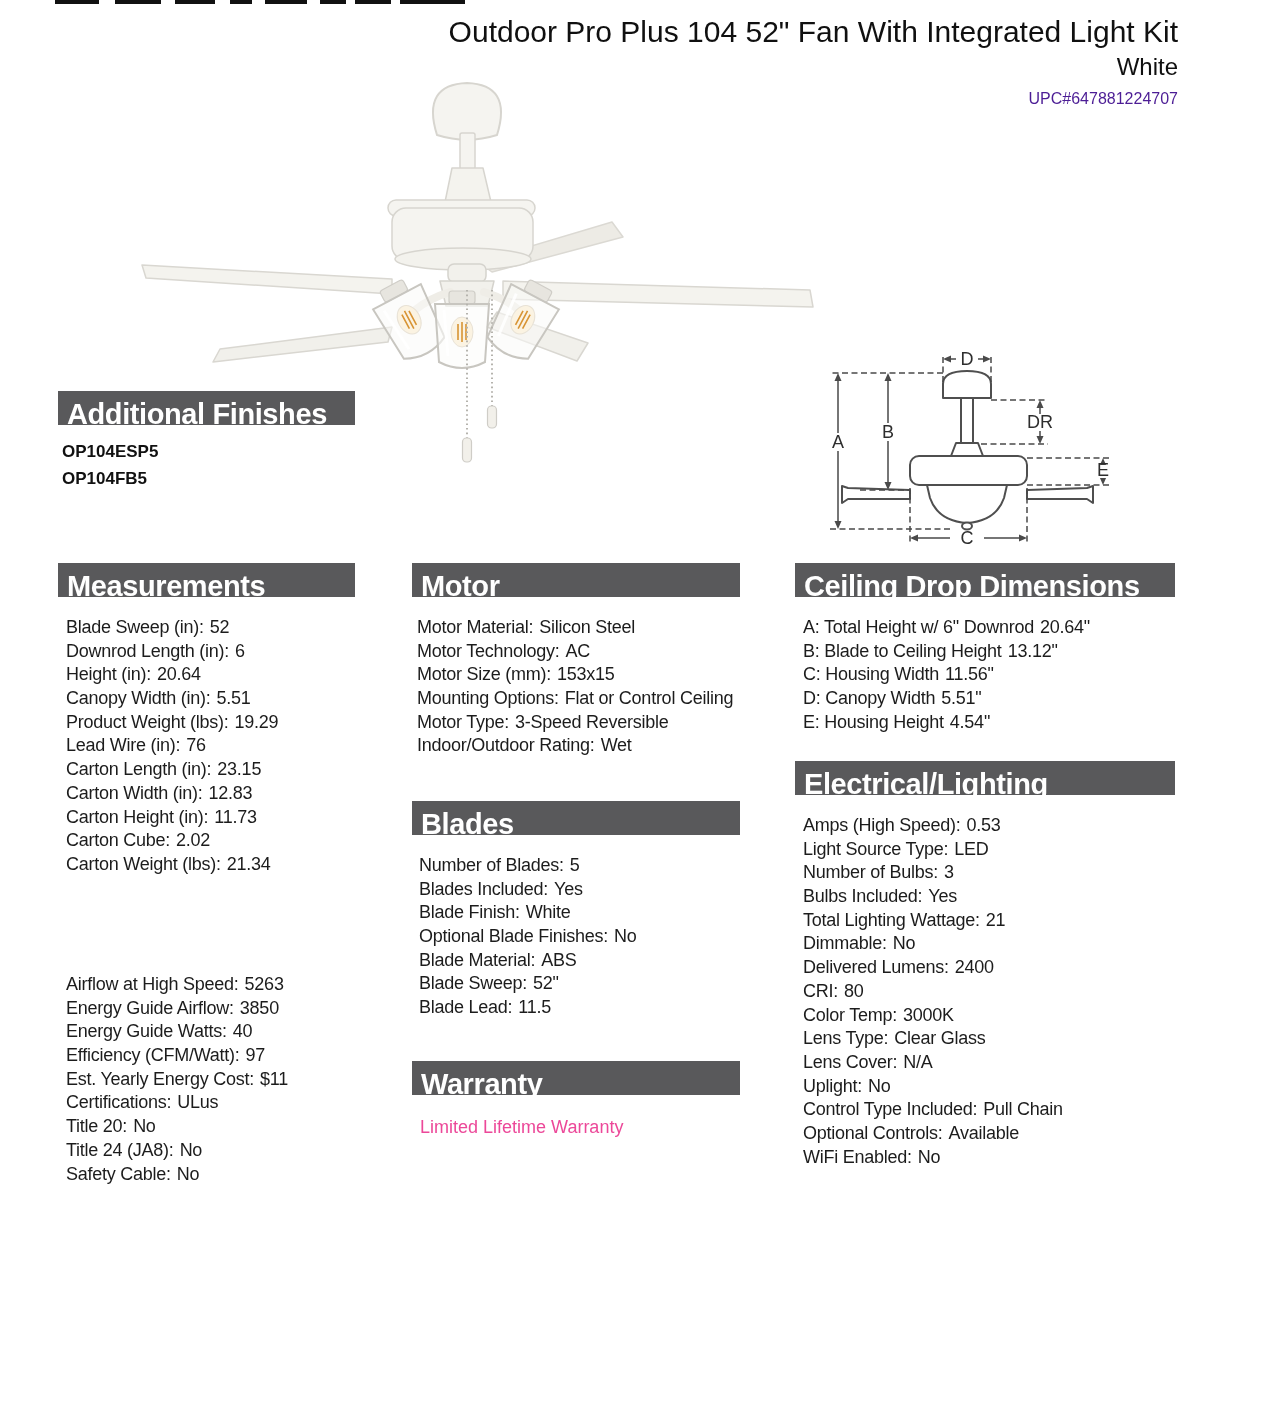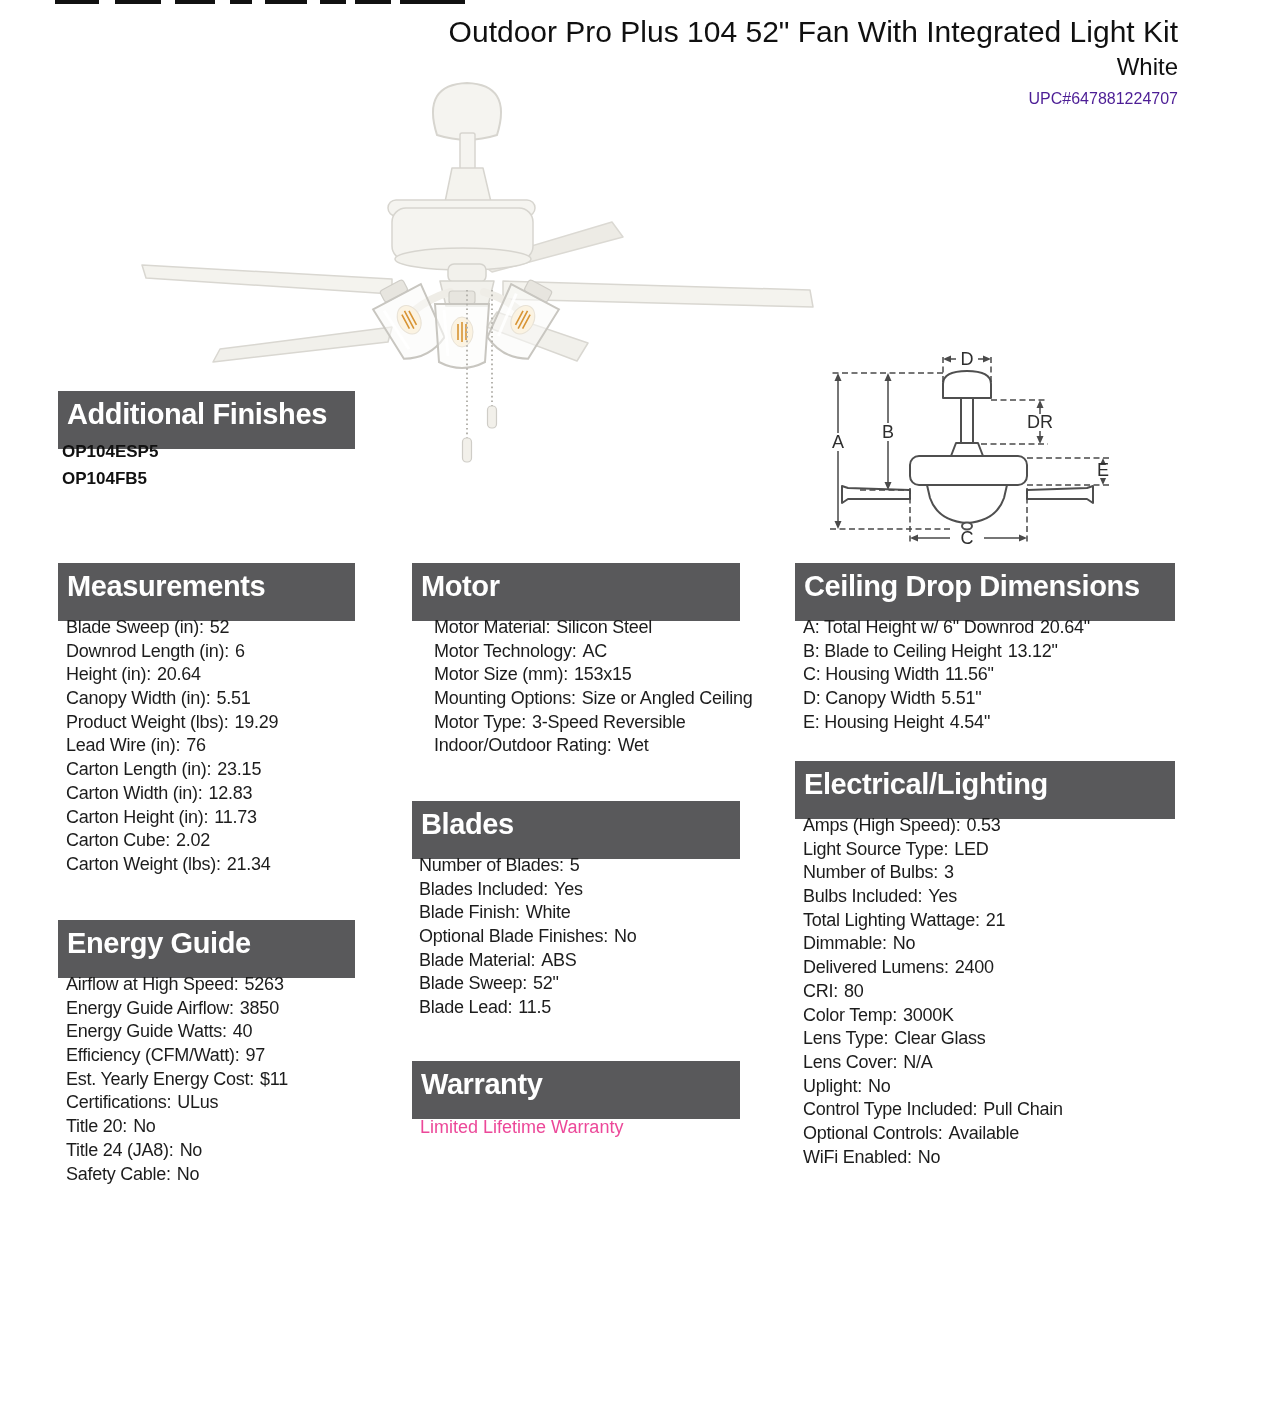--- a/index.html
+++ b/index.html
@@ -10,21 +10,21 @@
   .clipped-top{position:absolute;left:55px;top:0;width:420px;height:6px;}
   .clipped-top span{position:absolute;top:0;height:4px;background:#111;display:block;}
 
   
   .title-block{position:absolute;top:14px;right:86px;text-align:right;white-space:nowrap;}
   .title{font-size:30px;line-height:36px;color:#101010;}
   .subtitle{font-size:24px;line-height:30px;margin-top:2px;color:#101010;}
   .upc{font-size:16px;line-height:30px;margin-top:2px;color:#4c1d95;}
 
   
-  .sec-header{position:absolute;height:58px;line-height:46px;background:#59595b;color:#fff;
+  .sec-header{position:absolute;height:34px;line-height:46px;background:#59595b;color:#fff;
     font-weight:bold;font-size:29px;letter-spacing:-0.4px;padding-left:9px;box-sizing:border-box;
     white-space:nowrap;overflow:hidden;}
 
   
   .rows{position:absolute;}
   .spec-row{display:flex;height:23.7px;line-height:23.7px;
     font-size:18px;letter-spacing:-0.25px;color:#1c1c1c;}
   .spec-row .lbl{white-space:nowrap;}
   .spec-row .val{white-space:nowrap;margin-left:6px;}
 
@@ -223,21 +223,20 @@
         <span class="lbl">Carton Cube:</span>
         <span class="val">2.02</span>
       </div>
 
       <div class="spec-row">
         <span class="lbl">Carton Weight (lbs):</span>
         <span class="val">21.34</span>
       </div>
     </div>
 
-  <div class="sec-header" style="left:58px;top:920px;width:297px">Energy Guide</div>
   <div class="rows" style="left:66px;top:973px;width:283px">
 
       <div class="spec-row">
         <span class="lbl">Airflow at High Speed:</span>
         <span class="val">5263</span>
       </div>
 
       <div class="spec-row">
         <span class="lbl">Energy Guide Airflow:</span>
         <span class="val">3850</span>
@@ -273,40 +272,40 @@
         <span class="val">No</span>
       </div>
 
       <div class="spec-row">
         <span class="lbl">Safety Cable:</span>
         <span class="val">No</span>
       </div>
     </div>
 
   <div class="sec-header" style="left:412px;top:563px;width:328px">Motor</div>
-  <div class="rows" style="left:434px;top:616px;width:314px">
+  <div class="rows" style="left:417px;top:616px;width:314px">
 
       <div class="spec-row">
         <span class="lbl">Motor Material:</span>
         <span class="val">Silicon Steel</span>
       </div>
 
       <div class="spec-row">
         <span class="lbl">Motor Technology:</span>
         <span class="val">AC</span>
       </div>
 
       <div class="spec-row">
         <span class="lbl">Motor Size (mm):</span>
         <span class="val">153x15</span>
       </div>
 
       <div class="spec-row">
         <span class="lbl">Mounting Options:</span>
-        <span class="val">Size or Angled Ceiling</span>
+        <span class="val">Flat or Control Ceiling</span>
       </div>
 
       <div class="spec-row">
         <span class="lbl">Motor Type:</span>
         <span class="val">3-Speed Reversible</span>
       </div>
 
       <div class="spec-row">
         <span class="lbl">Indoor/Outdoor Rating:</span>
         <span class="val">Wet</span>

